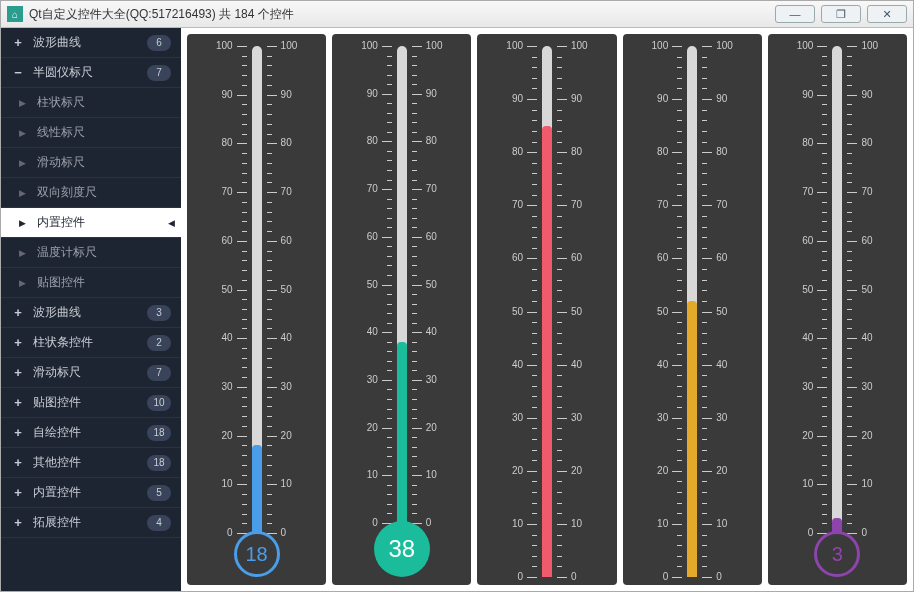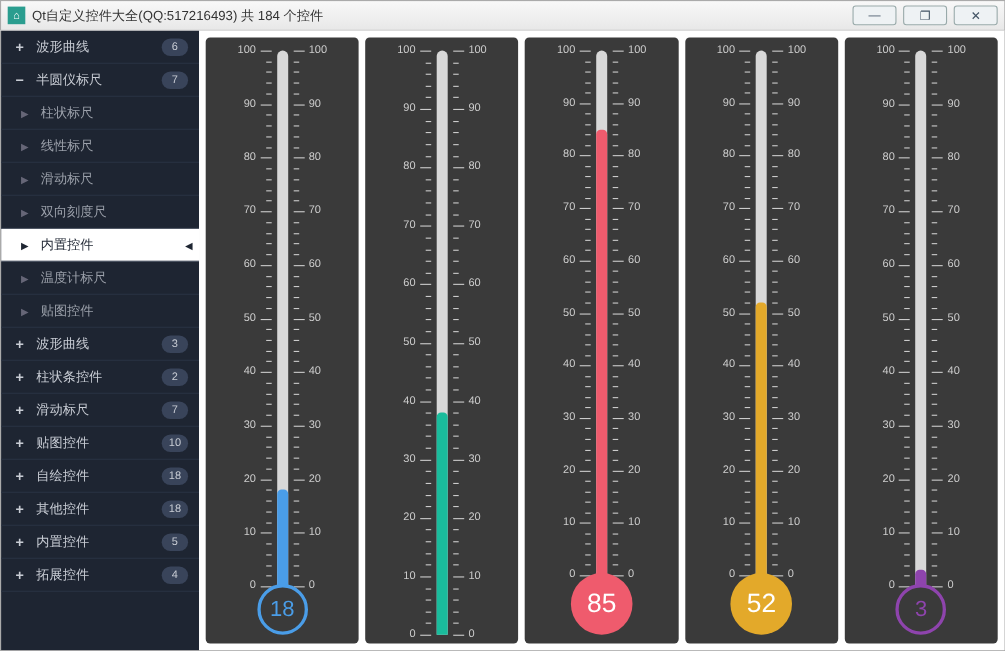--- a/index.html
+++ b/index.html
@@ -537,20 +537,21 @@
             <div class="tick-minor" style="top: 4%;"></div>
             <div class="tick-minor" style="top: 2%;"></div>
             <div class="tick-major" style="top: 0%;"></div>
             <div class="tick-label" style="top: 0%;">100</div>
           </div>
           <div class="tube-wrap">
             <div class="tube-bg"></div>
             <div class="tube-fill" style="height: 38%; background: rgb(26, 188, 156);"></div>
           </div>
         </div>
+        <div class="bulb filled" style="width: 56px; height: 56px; font-size: 24px; background: rgb(26, 188, 156);">38</div>
       </div>
       <div class="thermo-panel">
         <div class="thermo-scale-area">
           <div class="scale-left">
             <div class="tick-major" style="top: 100%;"></div>
             <div class="tick-label" style="top: 100%;">0</div>
             <div class="tick-minor" style="top: 98%;"></div>
             <div class="tick-minor" style="top: 96%;"></div>
             <div class="tick-minor" style="top: 94%;"></div>
             <div class="tick-minor" style="top: 92%;"></div>
@@ -673,21 +674,20 @@
             <div class="tick-minor" style="top: 4%;"></div>
             <div class="tick-minor" style="top: 2%;"></div>
             <div class="tick-major" style="top: 0%;"></div>
             <div class="tick-label" style="top: 0%;">100</div>
           </div>
           <div class="tube-wrap">
             <div class="tube-bg"></div>
             <div class="tube-fill" style="height: 85%; background: rgb(239, 91, 109);"></div>
           </div>
         </div>
-        <div class="bulb filled" style="width: 56px; height: 56px; font-size: 24px; background: rgb(239, 91, 109);">85</div>
       </div>
       <div class="thermo-panel">
         <div class="thermo-scale-area">
           <div class="scale-left">
             <div class="tick-major" style="top: 100%;"></div>
             <div class="tick-label" style="top: 100%;">0</div>
             <div class="tick-minor" style="top: 98%;"></div>
             <div class="tick-minor" style="top: 96%;"></div>
             <div class="tick-minor" style="top: 94%;"></div>
             <div class="tick-minor" style="top: 92%;"></div>
@@ -810,21 +810,20 @@
             <div class="tick-minor" style="top: 4%;"></div>
             <div class="tick-minor" style="top: 2%;"></div>
             <div class="tick-major" style="top: 0%;"></div>
             <div class="tick-label" style="top: 0%;">100</div>
           </div>
           <div class="tube-wrap">
             <div class="tube-bg"></div>
             <div class="tube-fill" style="height: 52%; background: rgb(227, 169, 42);"></div>
           </div>
         </div>
-        <div class="bulb filled" style="width: 56px; height: 56px; font-size: 24px; background: rgb(227, 169, 42);">52</div>
       </div>
       <div class="thermo-panel">
         <div class="thermo-scale-area">
           <div class="scale-left">
             <div class="tick-major" style="top: 100%;"></div>
             <div class="tick-label" style="top: 100%;">0</div>
             <div class="tick-minor" style="top: 98%;"></div>
             <div class="tick-minor" style="top: 96%;"></div>
             <div class="tick-minor" style="top: 94%;"></div>
             <div class="tick-minor" style="top: 92%;"></div>

